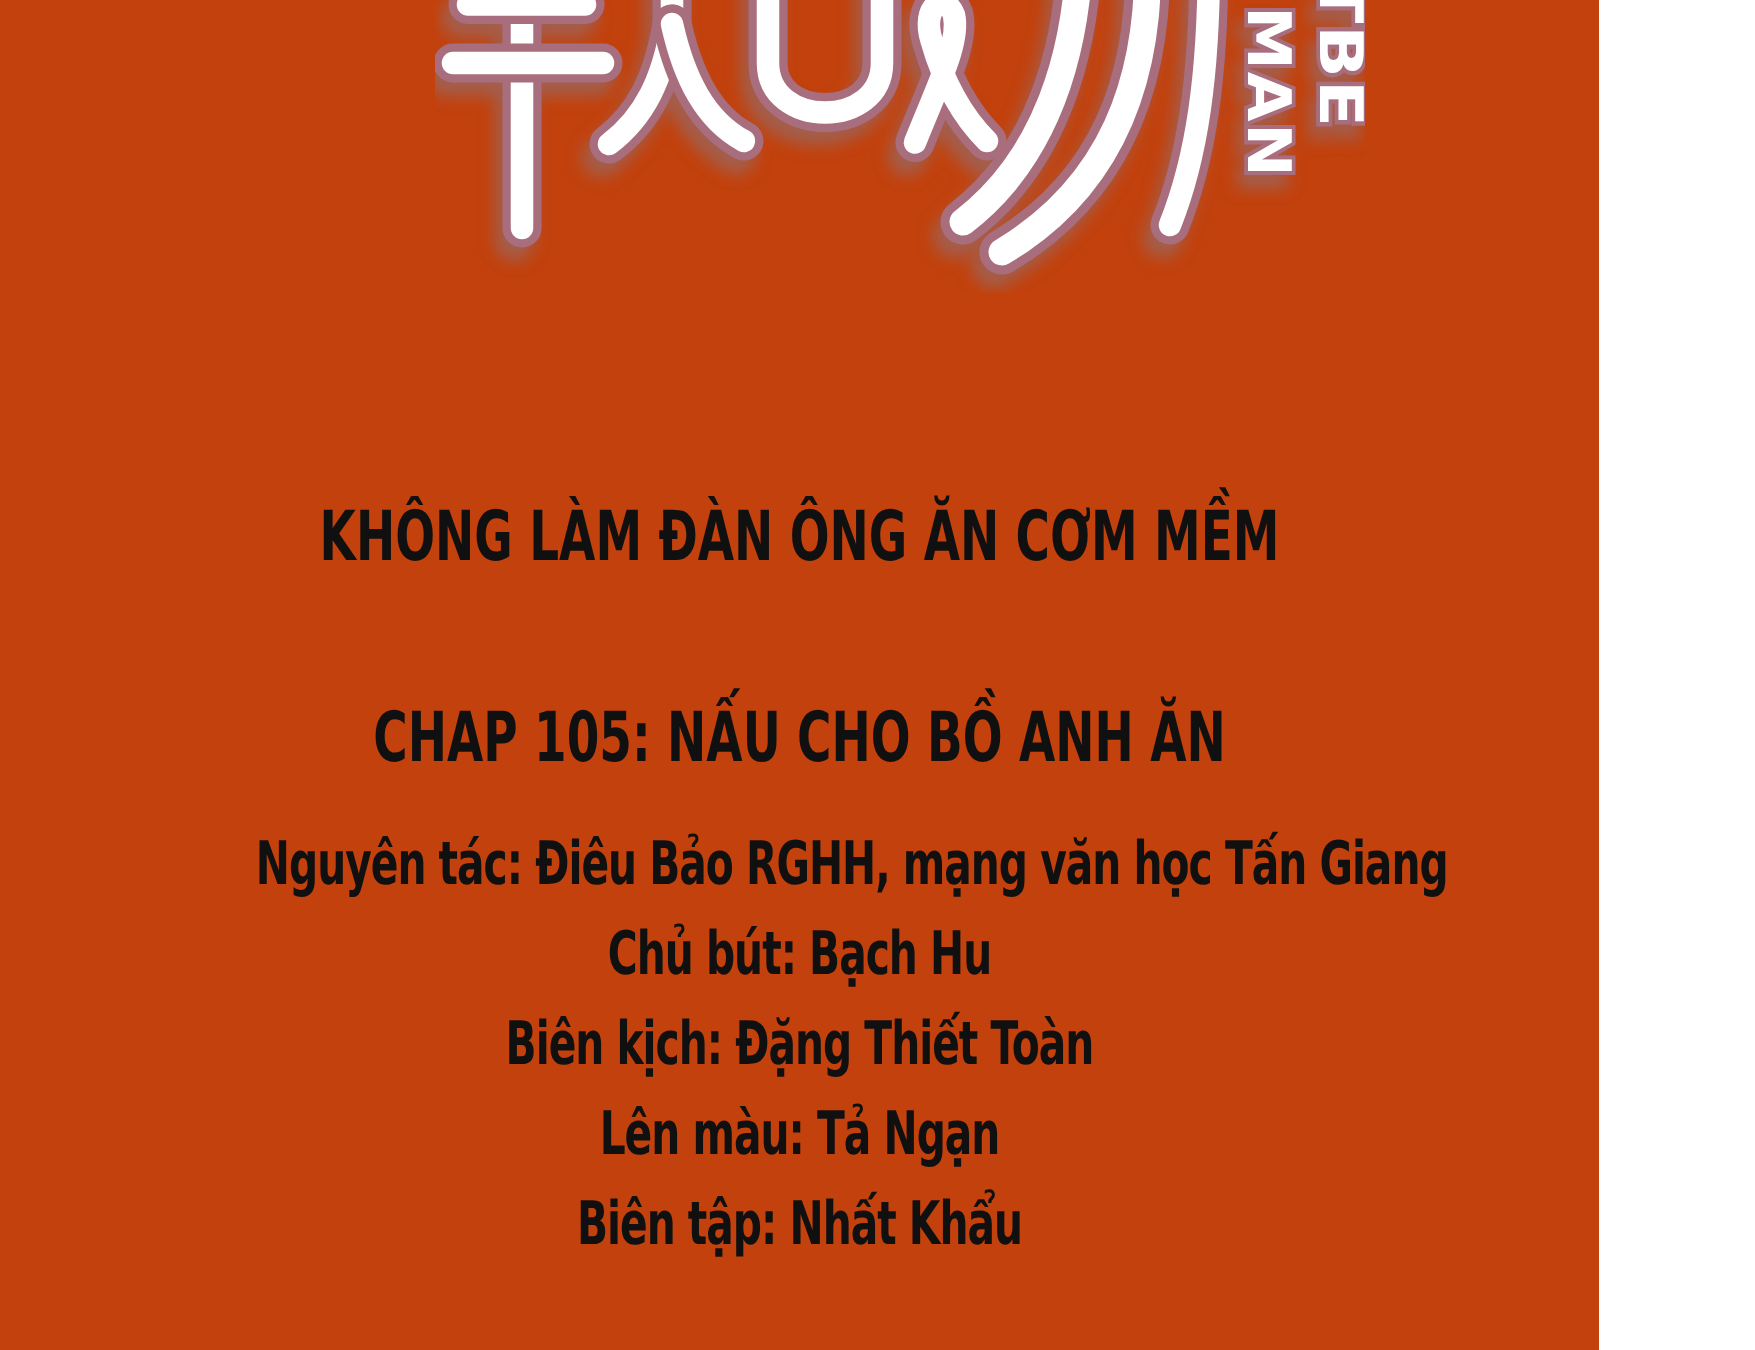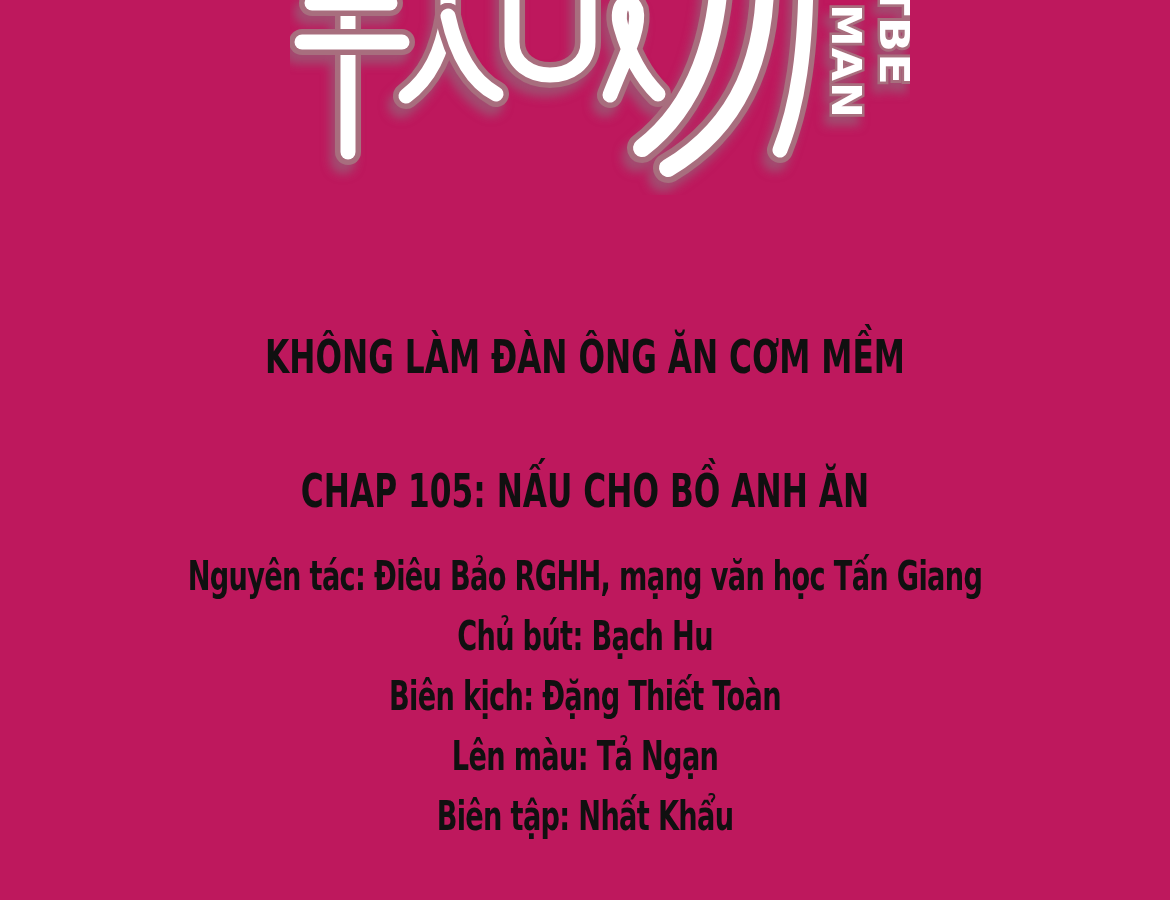--- a/index.html
+++ b/index.html
@@ -4,23 +4,24 @@
 <style>
   html, body { margin: 0; padding: 0; }
   body {
     width: 1170px; height: 900px;
     background: #ffffff;
     overflow: hidden;
     font-family: "DejaVu Sans", sans-serif;
   }
   .page {
     position: relative;
-    width: 1170px; height: 900px;
-    background: #be185d;
+    width: 1030px; height: 900px;
+    background: #c2410c;
     overflow: hidden;
+    padding-left: 36px;
   }
   .logo-wrap {
     position: absolute;
     left: 290px; top: 0;
     width: 620px; height: 195px;
   }
   .logo-wrap svg { display: block; overflow: hidden; }
 
   .stroke-outer {
     fill: none; stroke: #a86e7e; stroke-width: 26px;

